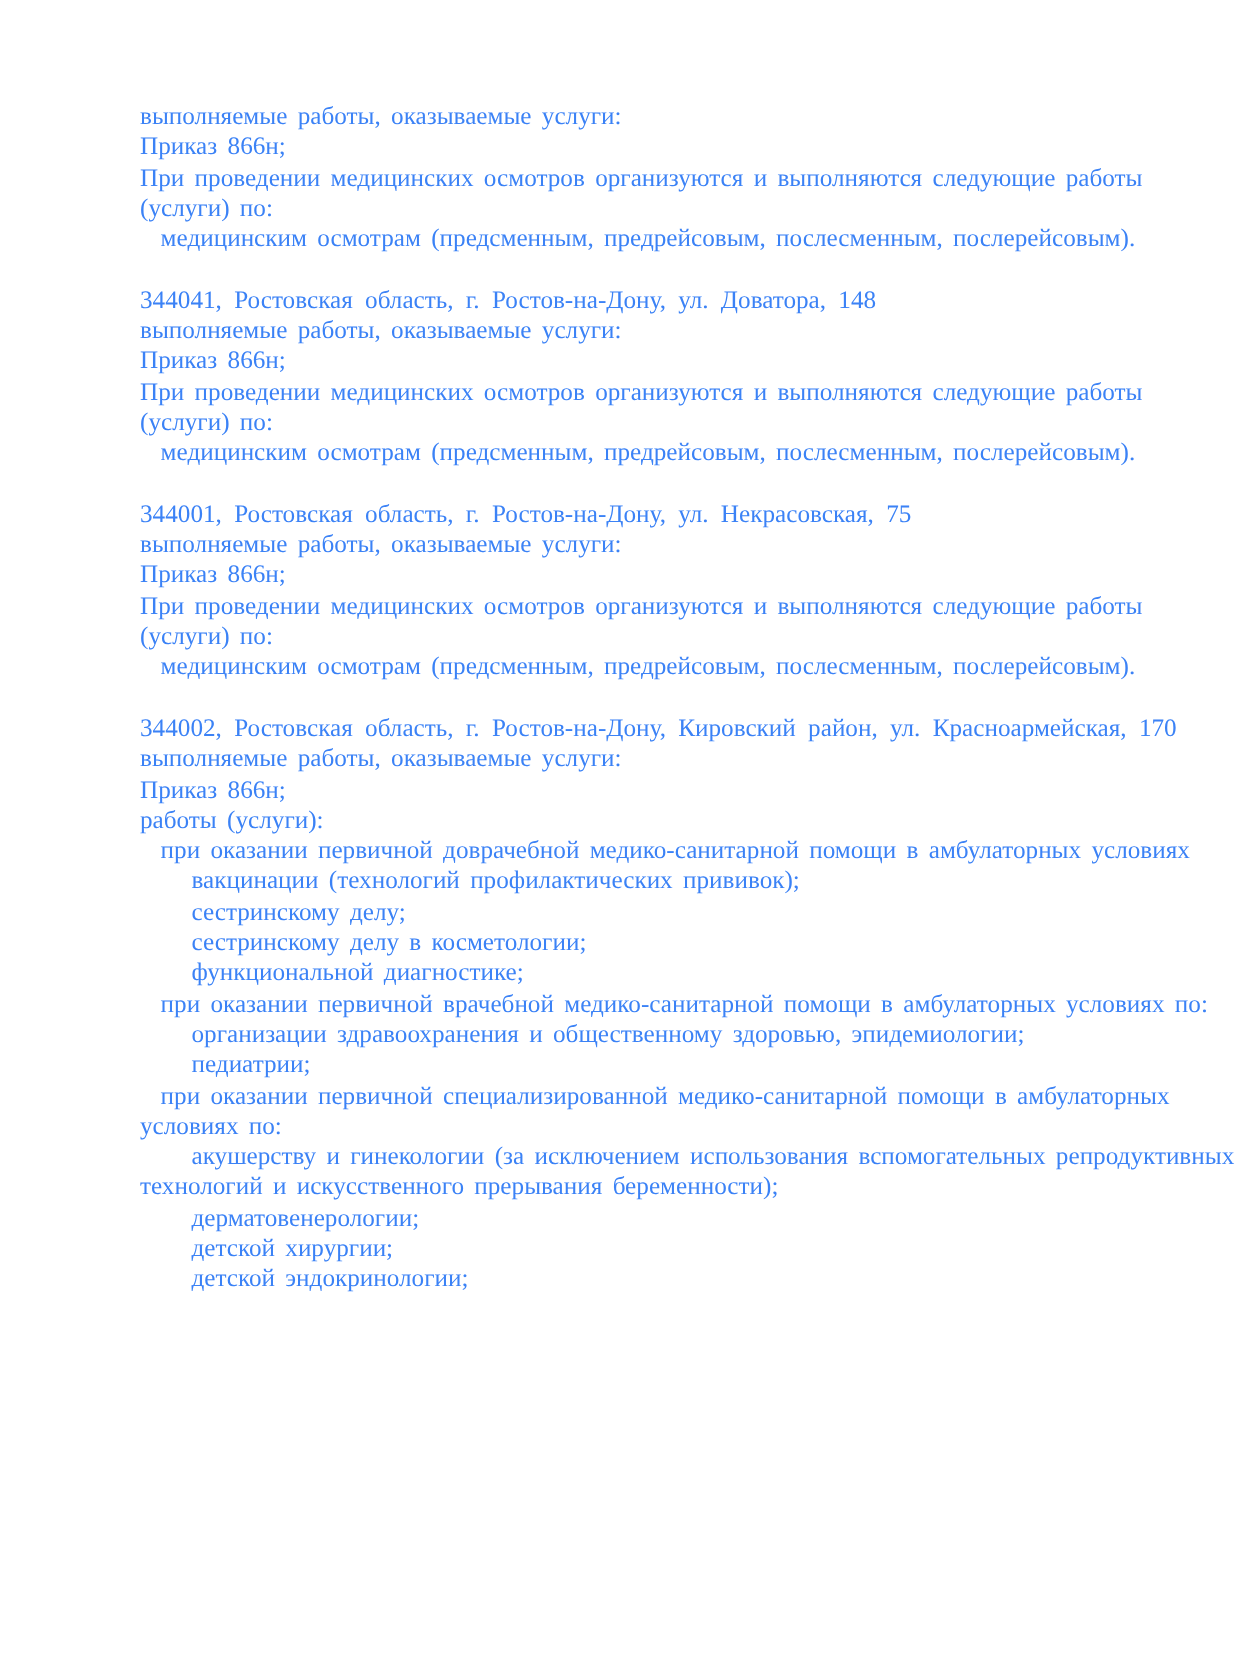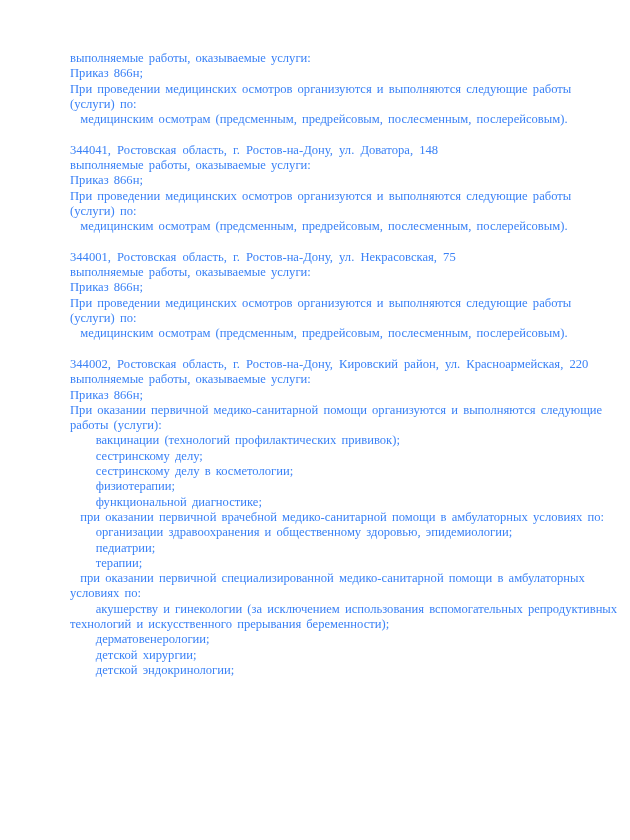--- a/index.html
+++ b/index.html
@@ -51,34 +51,32 @@
       <div class="line">(услуги) по:</div>
       <div class="line">  медицинским осмотрам (предсменным, предрейсовым, послесменным, послерейсовым).</div>
       <div class="line">&nbsp;</div>
       <div class="line addr">344001, Ростовская область, г. Ростов-на-Дону, ул. Некрасовская, 75</div>
       <div class="line">выполняемые работы, оказываемые услуги:</div>
       <div class="line">Приказ 866н;</div>
       <div class="line">При проведении медицинских осмотров организуются и выполняются следующие работы</div>
       <div class="line">(услуги) по:</div>
       <div class="line">  медицинским осмотрам (предсменным, предрейсовым, послесменным, послерейсовым).</div>
       <div class="line">&nbsp;</div>
-      <div class="line addr">344002, Ростовская область, г. Ростов-на-Дону, Кировский район, ул. Красноармейская, 220</div>
+      <div class="line addr">344002, Ростовская область, г. Ростов-на-Дону, Кировский район, ул. Красноармейская, 170</div>
       <div class="line">выполняемые работы, оказываемые услуги:</div>
       <div class="line">Приказ 866н;</div>
-      <div class="line">При оказании первичной медико-санитарной помощи организуются и выполняются следующие</div>
       <div class="line">работы (услуги):</div>
+      <div class="line">  при оказании первичной доврачебной медико-санитарной помощи в амбулаторных условиях</div>
       <div class="line">     вакцинации (технологий профилактических прививок);</div>
       <div class="line">     сестринскому делу;</div>
       <div class="line">     сестринскому делу в косметологии;</div>
-      <div class="line">     физиотерапии;</div>
       <div class="line">     функциональной диагностике;</div>
       <div class="line">  при оказании первичной врачебной медико-санитарной помощи в амбулаторных условиях по:</div>
       <div class="line">     организации здравоохранения и общественному здоровью, эпидемиологии;</div>
       <div class="line">     педиатрии;</div>
-      <div class="line">     терапии;</div>
       <div class="line">  при оказании первичной специализированной медико-санитарной помощи в амбулаторных</div>
       <div class="line">условиях по:</div>
       <div class="line">     акушерству и гинекологии (за исключением использования вспомогательных репродуктивных</div>
       <div class="line">технологий и искусственного прерывания беременности);</div>
       <div class="line">     дерматовенерологии;</div>
       <div class="line">     детской хирургии;</div>
       <div class="line">     детской эндокринологии;</div>
     </div>
 </div>
 

